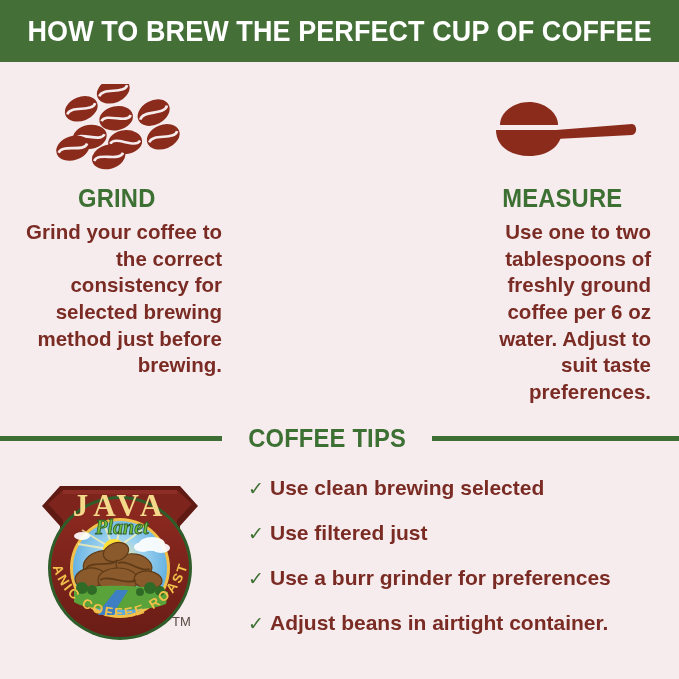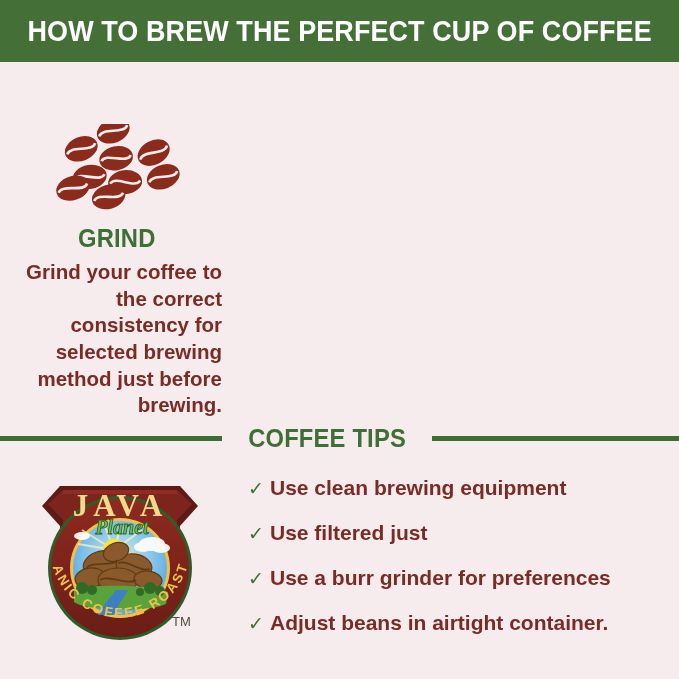--- a/index.html
+++ b/index.html
@@ -24,21 +24,21 @@
     letter-spacing:0.1px;
     transform:scaleX(0.93);
     white-space:nowrap;
     font-family:"Liberation Sans", sans-serif;
   }
 
   
   .steps{
     position:absolute;left:0;top:62px;width:679px;height:355px;
     display:flex;align-items:flex-start;justify-content:space-between;
-    padding:0 6px;box-sizing:border-box;margin-top:40px;
+    padding:0 6px;box-sizing:border-box;
   }
   .step{width:222px;display:flex;flex-direction:column;align-items:center;}
   .step-icon{
     height:86px;width:100%;
     display:flex;align-items:center;justify-content:center;
     margin-top:22px;
   }
   .step-title{
     color:#3d7033;
     font-size:25px;font-weight:bold;
@@ -153,20 +153,34 @@
               <ellipse cx="17" cy="12" rx="17" ry="12"></ellipse>
               <path d="M2 12 C8 4, 26 20, 32 12 C26 20, 8 4, 2 12 Z" fill="#f6eced" stroke="#f6eced" stroke-width="2.6"></path>
             </g>
           </g>
         </svg>
       </div>
       <div class="step-title">GRIND</div>
       <div class="step-body">Grind your coffee to the correct consistency for selected brewing method just before brewing.</div>
     </div>
 
+    <div class="step">
+      <div class="step-icon">
+        <svg width="160" height="70" viewBox="0 0 160 70" aria-hidden="true">
+          <g fill="#8a2b1c">
+            <path d="M18 33 C18 20, 32 10, 47 10 C62 10, 76 20, 76 33 Z"></path>
+            <rect x="14" y="33" width="66" height="5" fill="#f6eced"></rect>
+            <path d="M14 38 L80 38 C80 54, 66 64, 47 64 C28 64, 14 54, 14 38 Z"></path>
+            <path d="M74 38 L150 32 C155 32, 156 42, 150 43 L74 47 Z"></path>
+          </g>
+        </svg>
+      </div>
+      <div class="step-title">MEASURE</div>
+      <div class="step-body step-body-2">Use one to two tablespoons of freshly ground coffee per 6 oz water. Adjust to suit taste preferences.</div>
+    </div>
 
   </div>
 
   <div class="tips-divider">
     <div class="rule rule-left"></div>
     <div class="tips-heading">COFFEE TIPS</div>
     <div class="rule rule-right"></div>
   </div>
 
   <div class="bottom">
@@ -245,21 +259,21 @@
         <text x="90" y="44" text-anchor="middle" font-family="'Liberation Serif', serif" font-size="31" font-weight="bold" fill="#f5d98a" letter-spacing="5">JAVA</text>
 
         <text x="92" y="62" text-anchor="middle" font-family="'Liberation Serif', serif" font-size="20" font-style="italic" font-weight="bold" fill="#6fbf3f" stroke="#2f5d2a" stroke-width="0.8">Planet</text>
       </svg>
       <div class="tm">TM</div>
     </div>
 
     <div class="tips-list">
       <div class="tip-row">
         <span class="tip-check">✓</span>
-        <span class="tip-text">Use clean brewing equipment</span>
+        <span class="tip-text">Use clean brewing selected</span>
       </div>
       <div class="tip-row">
         <span class="tip-check">✓</span>
         <span class="tip-text">Use filtered just</span>
       </div>
       <div class="tip-row">
         <span class="tip-check">✓</span>
         <span class="tip-text">Use a burr grinder for preferences</span>
       </div>
       <div class="tip-row">

